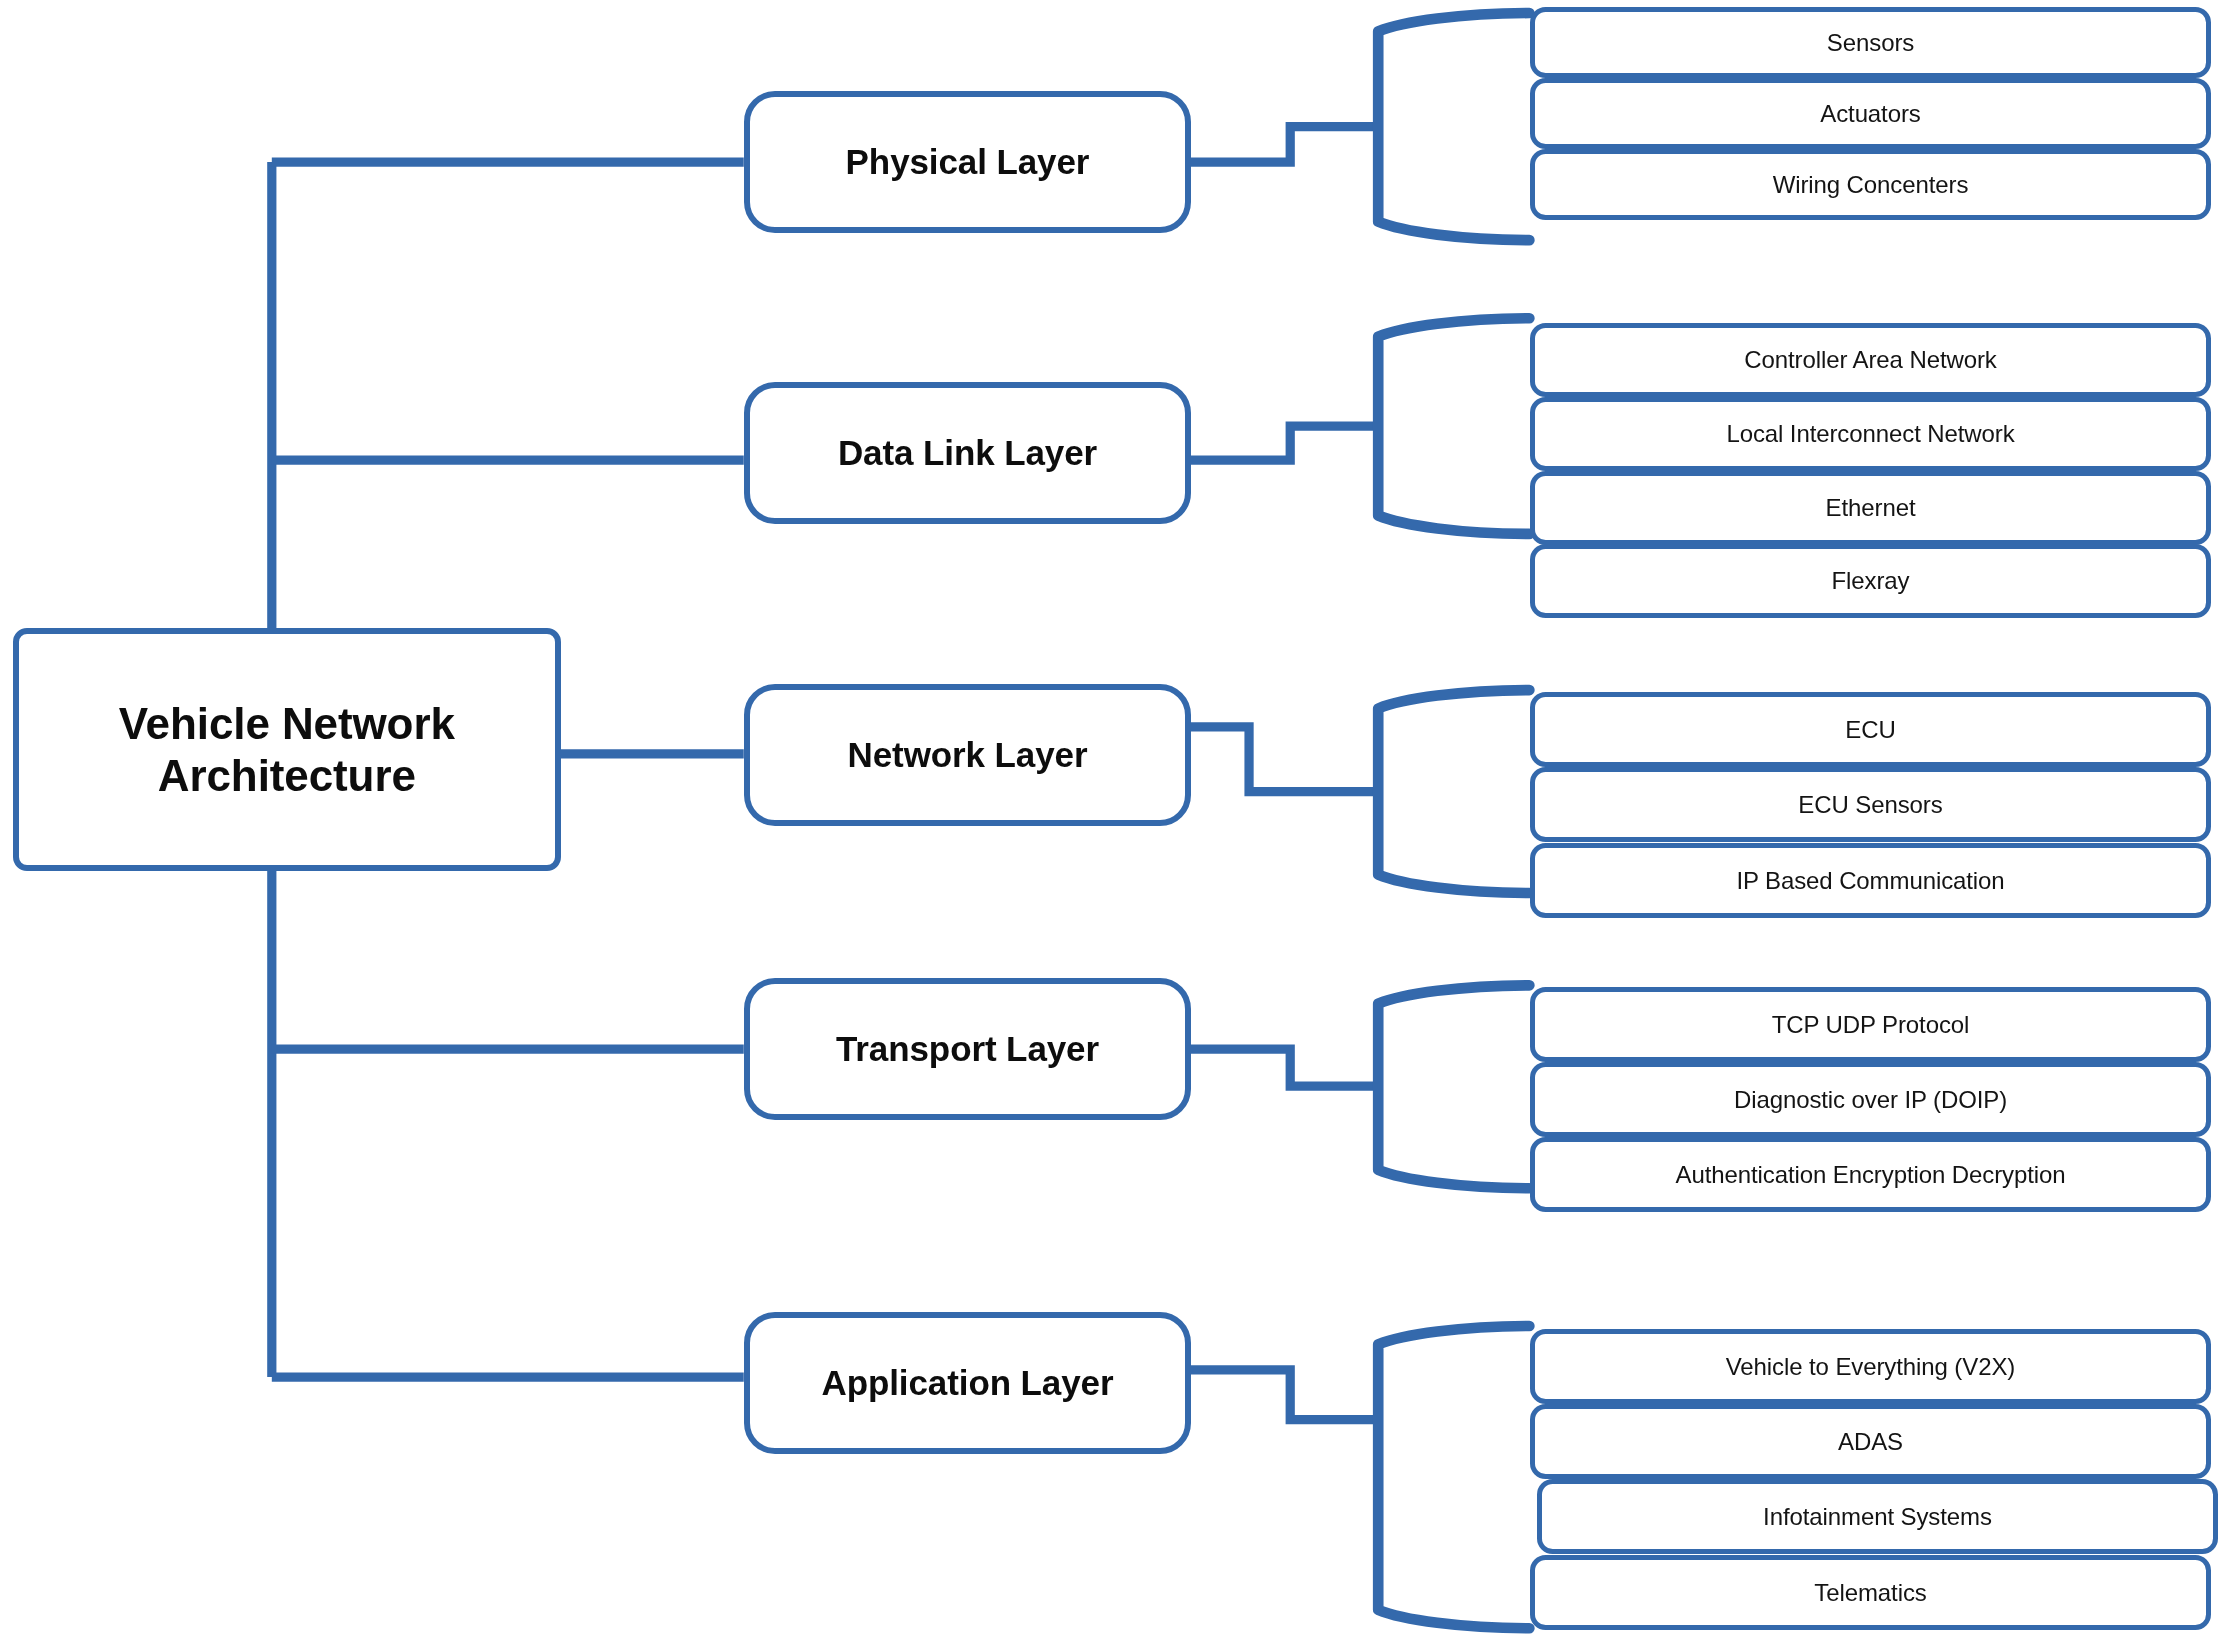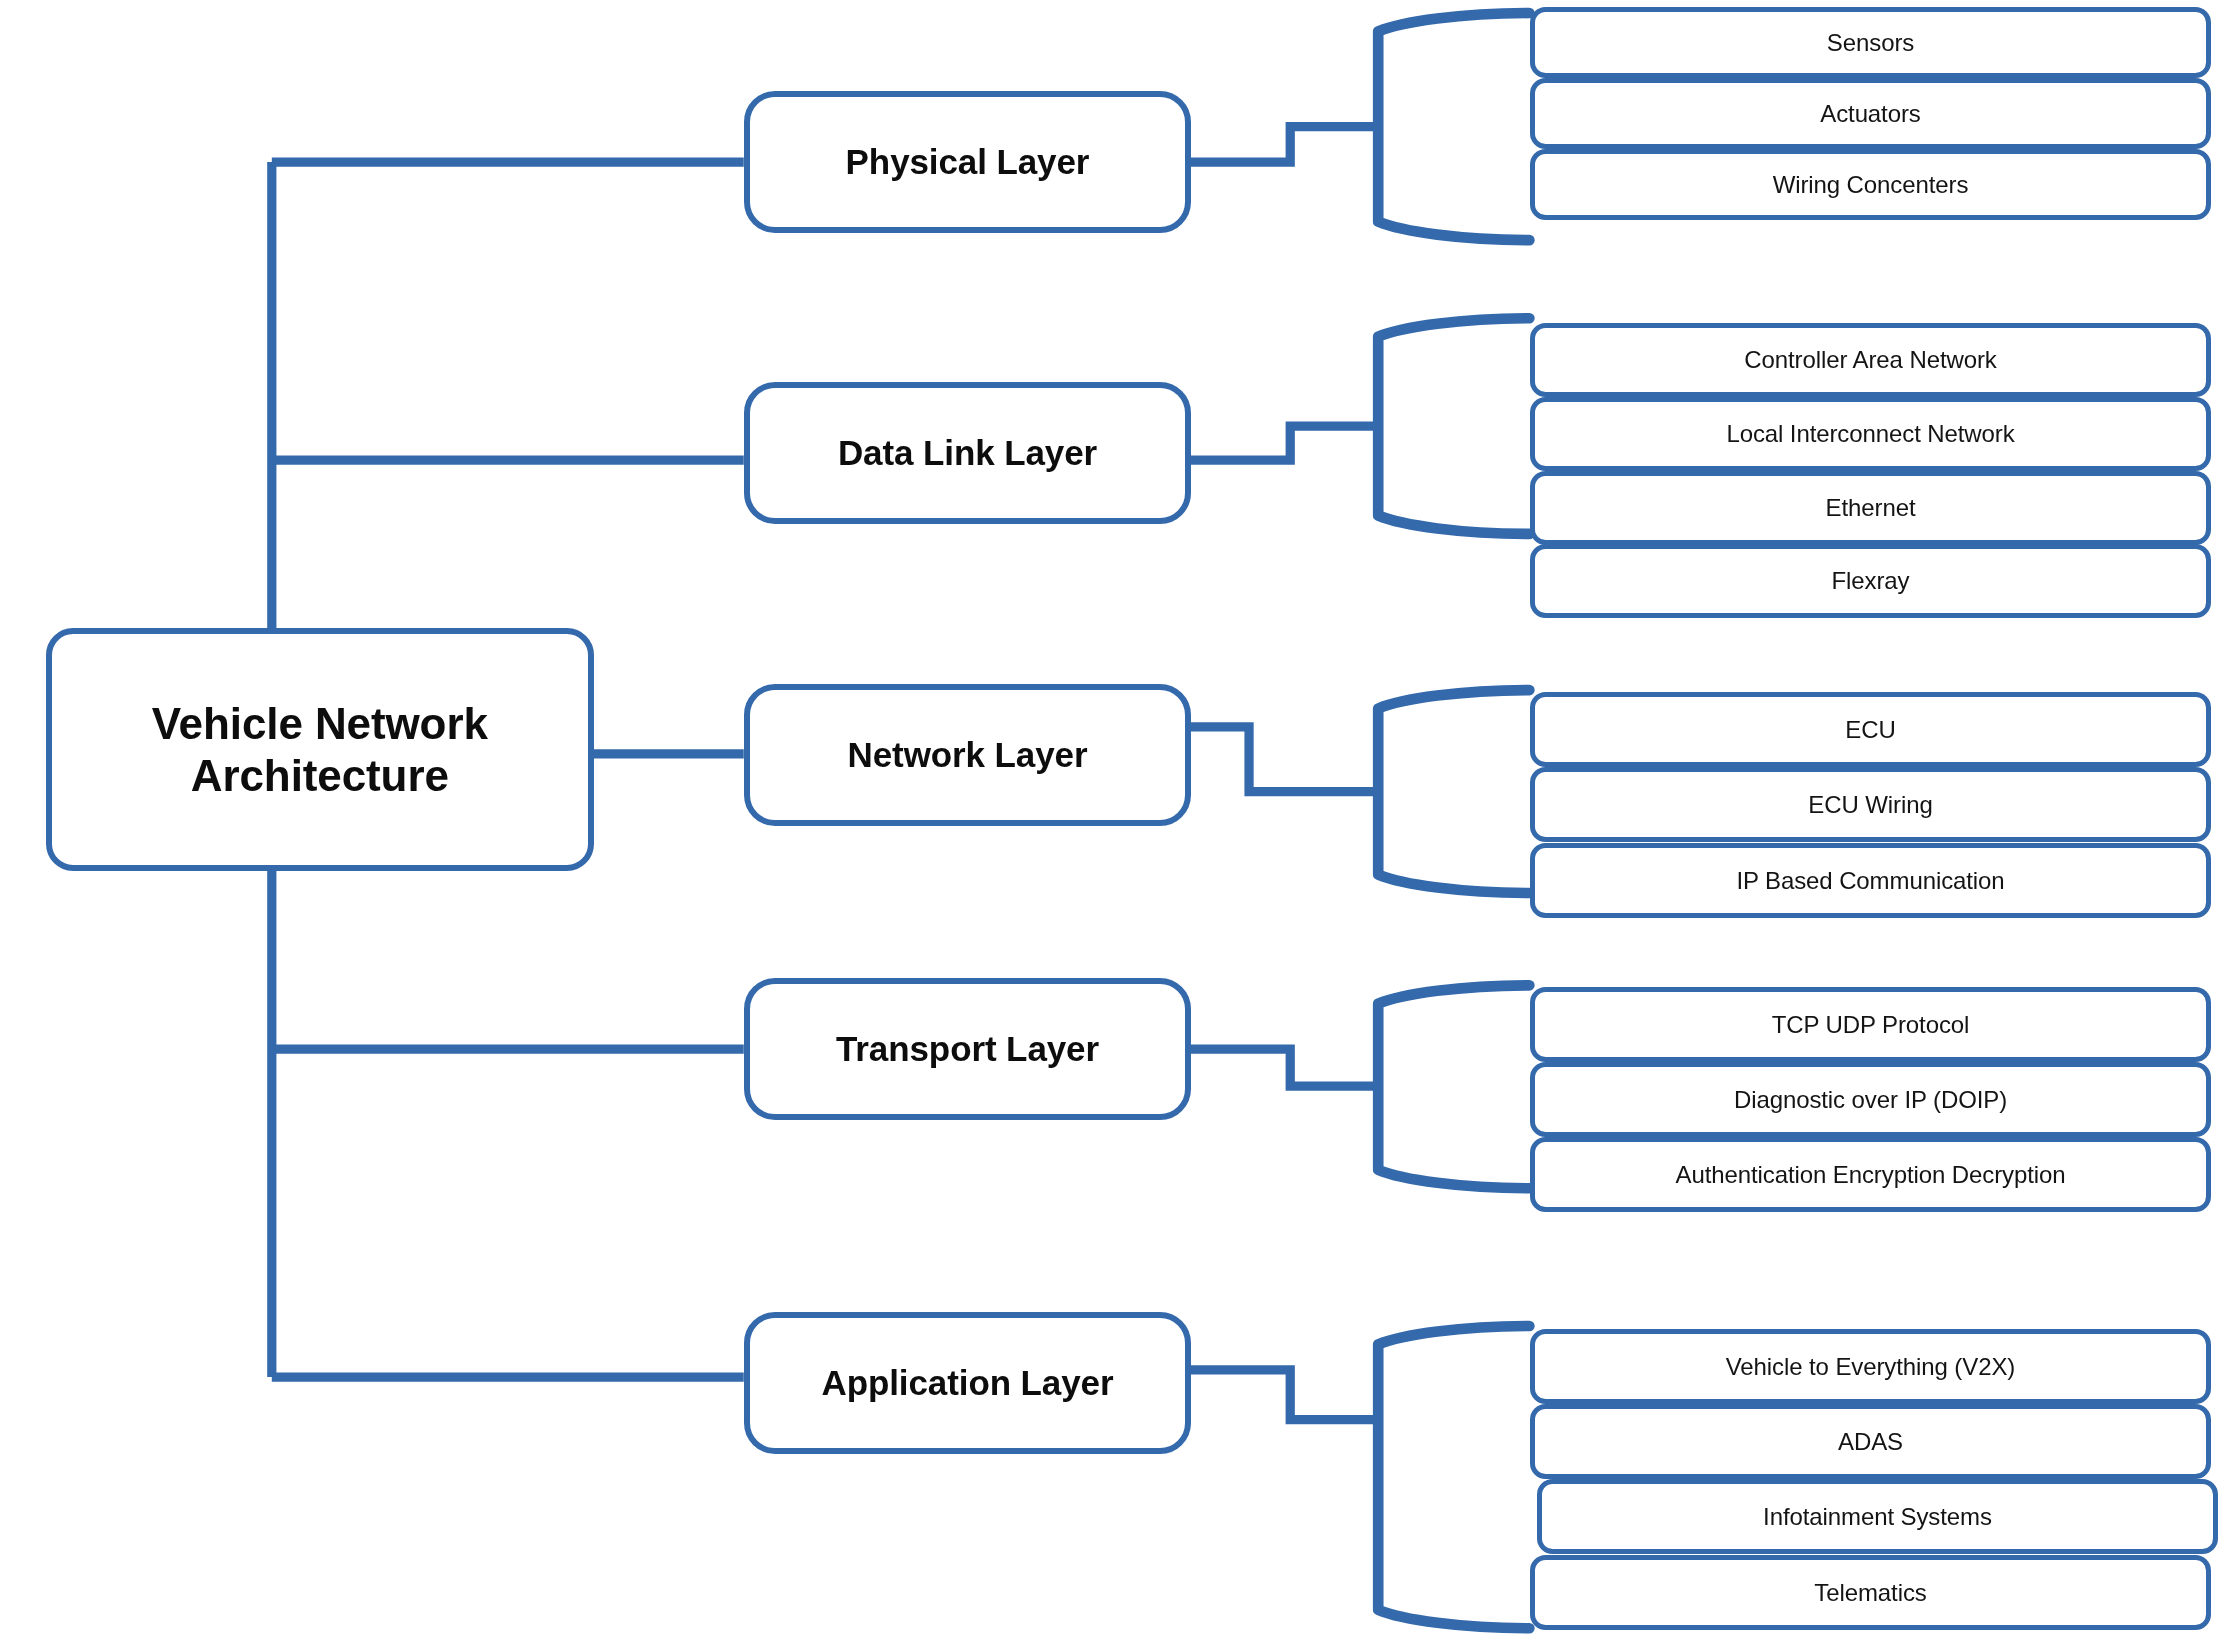--- a/index.html
+++ b/index.html
@@ -27,26 +27,25 @@
     box-sizing: border-box;
     background: #ffffff;
     border: 6.4px solid #3469AC;
     display: flex;
     align-items: center;
     justify-content: center;
     text-align: center;
     color: #0d0d0d;
   }
   .root-node {
-    border-radius: 27px;
+    border-radius: 14px;
     font-size: 44px;
     font-weight: bold;
     line-height: 1.18;
     letter-spacing: -0.1px;
-    margin-left: 33px;
   }
   .layer-node {
     border-radius: 31px;
     font-size: 35px;
     font-weight: bold;
     letter-spacing: -0.1px;
   }
   .leaf-group {
     position: absolute;
   }
@@ -180,21 +179,21 @@
     <div class="leaf-node" style="left:1530px; top:544px; width:681px; height:74px;">
       <span>Flexray</span>
     </div>
   </div>
 
   <div class="leaf-group" style="left:0; top:0; width:2227px; height:1647px;">
     <div class="leaf-node" style="left:1530px; top:692px; width:681px; height:75px;">
       <span>ECU</span>
     </div>
     <div class="leaf-node" style="left:1530px; top:767px; width:681px; height:75px;">
-      <span>ECU Wiring</span>
+      <span>ECU Sensors</span>
     </div>
     <div class="leaf-node" style="left:1530px; top:843px; width:681px; height:75px;">
       <span>IP Based Communication</span>
     </div>
   </div>
 
   <div class="leaf-group" style="left:0; top:0; width:2227px; height:1165px;">
     <div class="leaf-node" style="left:1530px; top:987px; width:681px; height:75px;">
       <span>TCP UDP Protocol</span>
     </div>

